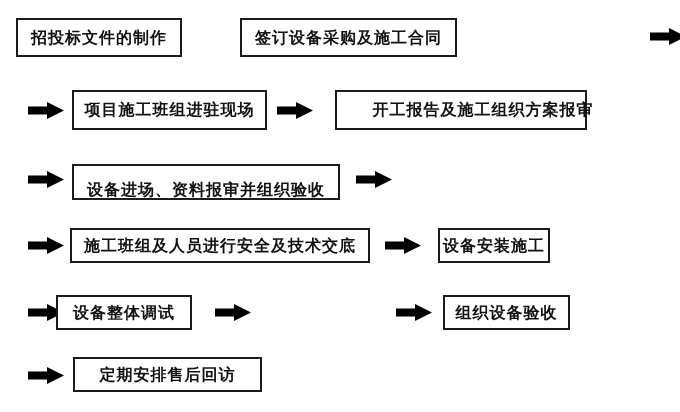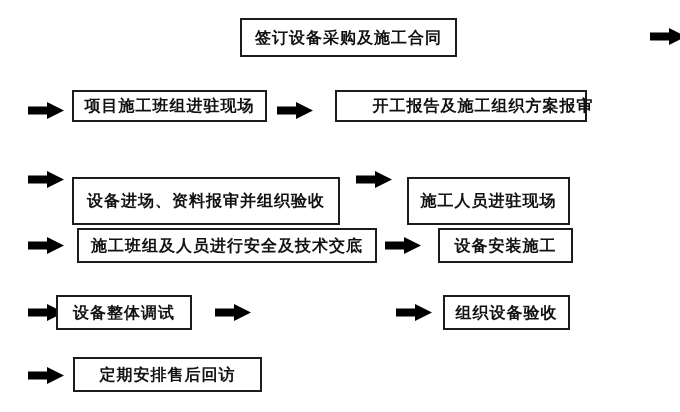--- a/index.html
+++ b/index.html
@@ -43,55 +43,58 @@
     width: 100%;
     height: 100%;
   }
   
   .r1  { top: 18px;  height: 39px; }
   .b1  { left: 16px;  width: 166px; }
   .b2  { left: 240px; width: 217px; }
   .b3  { left: 509px; width: 139px; }
   .a1  { left: 650px; top: 28px; }
   
-  .r2  { top: 90px;  height: 32px; }
+  .r2  { top: 90px;  height: 40px; }
   .a2  { left: 28px;  top: 102px; }
   .b4  { left: 72px;  width: 195px; }
   .a3  { left: 277px; top: 102px; }
   .b5  { left: 335px; width: 252px; padding-left: 44px; }
   
-  .r3  { top: 177px; height: 48px; }
+  .r3  { top: 164px; height: 36px; align-items: flex-end; }
   .a4  { left: 28px;  top: 171px; }
   .b6  { left: 72px;  width: 268px; }
   .a5  { left: 356px; top: 171px; }
   .b7  { left: 407px; width: 163px; }
   
   .r4  { top: 228px; height: 35px; }
   .a6  { left: 28px;  top: 237px; }
-  .b8  { left: 70px;  width: 300px; margin-left: 7px; }
+  .b8  { left: 70px;  width: 300px; }
   .a7  { left: 385px; top: 237px; }
-  .b9  { left: 438px; width: 135px; }
+  .b9  { left: 438px; width: 112px; }
   
   .r5  { top: 295px; height: 35px; }
   .a8  { left: 28px;  top: 304px; }
   .b10 { left: 56px;  width: 136px; }
   .a9  { left: 215px; top: 304px; }
   .b11 { left: 258px; width: 129px; }
   .a10 { left: 396px; top: 304px; }
   .b12 { left: 443px; width: 127px; }
   
   .r6  { top: 357px; height: 35px; }
   .a11 { left: 28px;  top: 367px; }
   .b13 { left: 73px;  width: 189px; }
 </style>
 </head>
 <body>
 
 <div class="canvas">
 
+  <div class="flow-box r1 b1">
+    <span>招投标文件的制作</span>
+  </div>
   <div class="flow-box r1 b2">
     <span>签订设备采购及施工合同</span>
   </div>
   <div class="flow-arrow a1">
     <svg viewBox="0 0 36 17" preserveAspectRatio="none">
         <polygon points="0,4.5 19,4.5 19,0 36,8.5 19,17 19,12.5 0,12.5" fill="#000"></polygon>
       </svg>
   </div>
 
   <div class="flow-arrow a2">
@@ -116,23 +119,20 @@
         <polygon points="0,4.5 19,4.5 19,0 36,8.5 19,17 19,12.5 0,12.5" fill="#000"></polygon>
       </svg>
   </div>
   <div class="flow-box r3 b6">
     <span>设备进场、资料报审并组织验收</span>
   </div>
   <div class="flow-arrow a5">
     <svg viewBox="0 0 36 17" preserveAspectRatio="none">
         <polygon points="0,4.5 19,4.5 19,0 36,8.5 19,17 19,12.5 0,12.5" fill="#000"></polygon>
       </svg>
-  </div>
-  <div class="flow-box r3 b7">
-    <span>施工人员进驻现场</span>
   </div>
 
   <div class="flow-arrow a6">
     <svg viewBox="0 0 36 17" preserveAspectRatio="none">
         <polygon points="0,4.5 19,4.5 19,0 36,8.5 19,17 19,12.5 0,12.5" fill="#000"></polygon>
       </svg>
   </div>
   <div class="flow-box r4 b8">
     <span>施工班组及人员进行安全及技术交底</span>
   </div>

